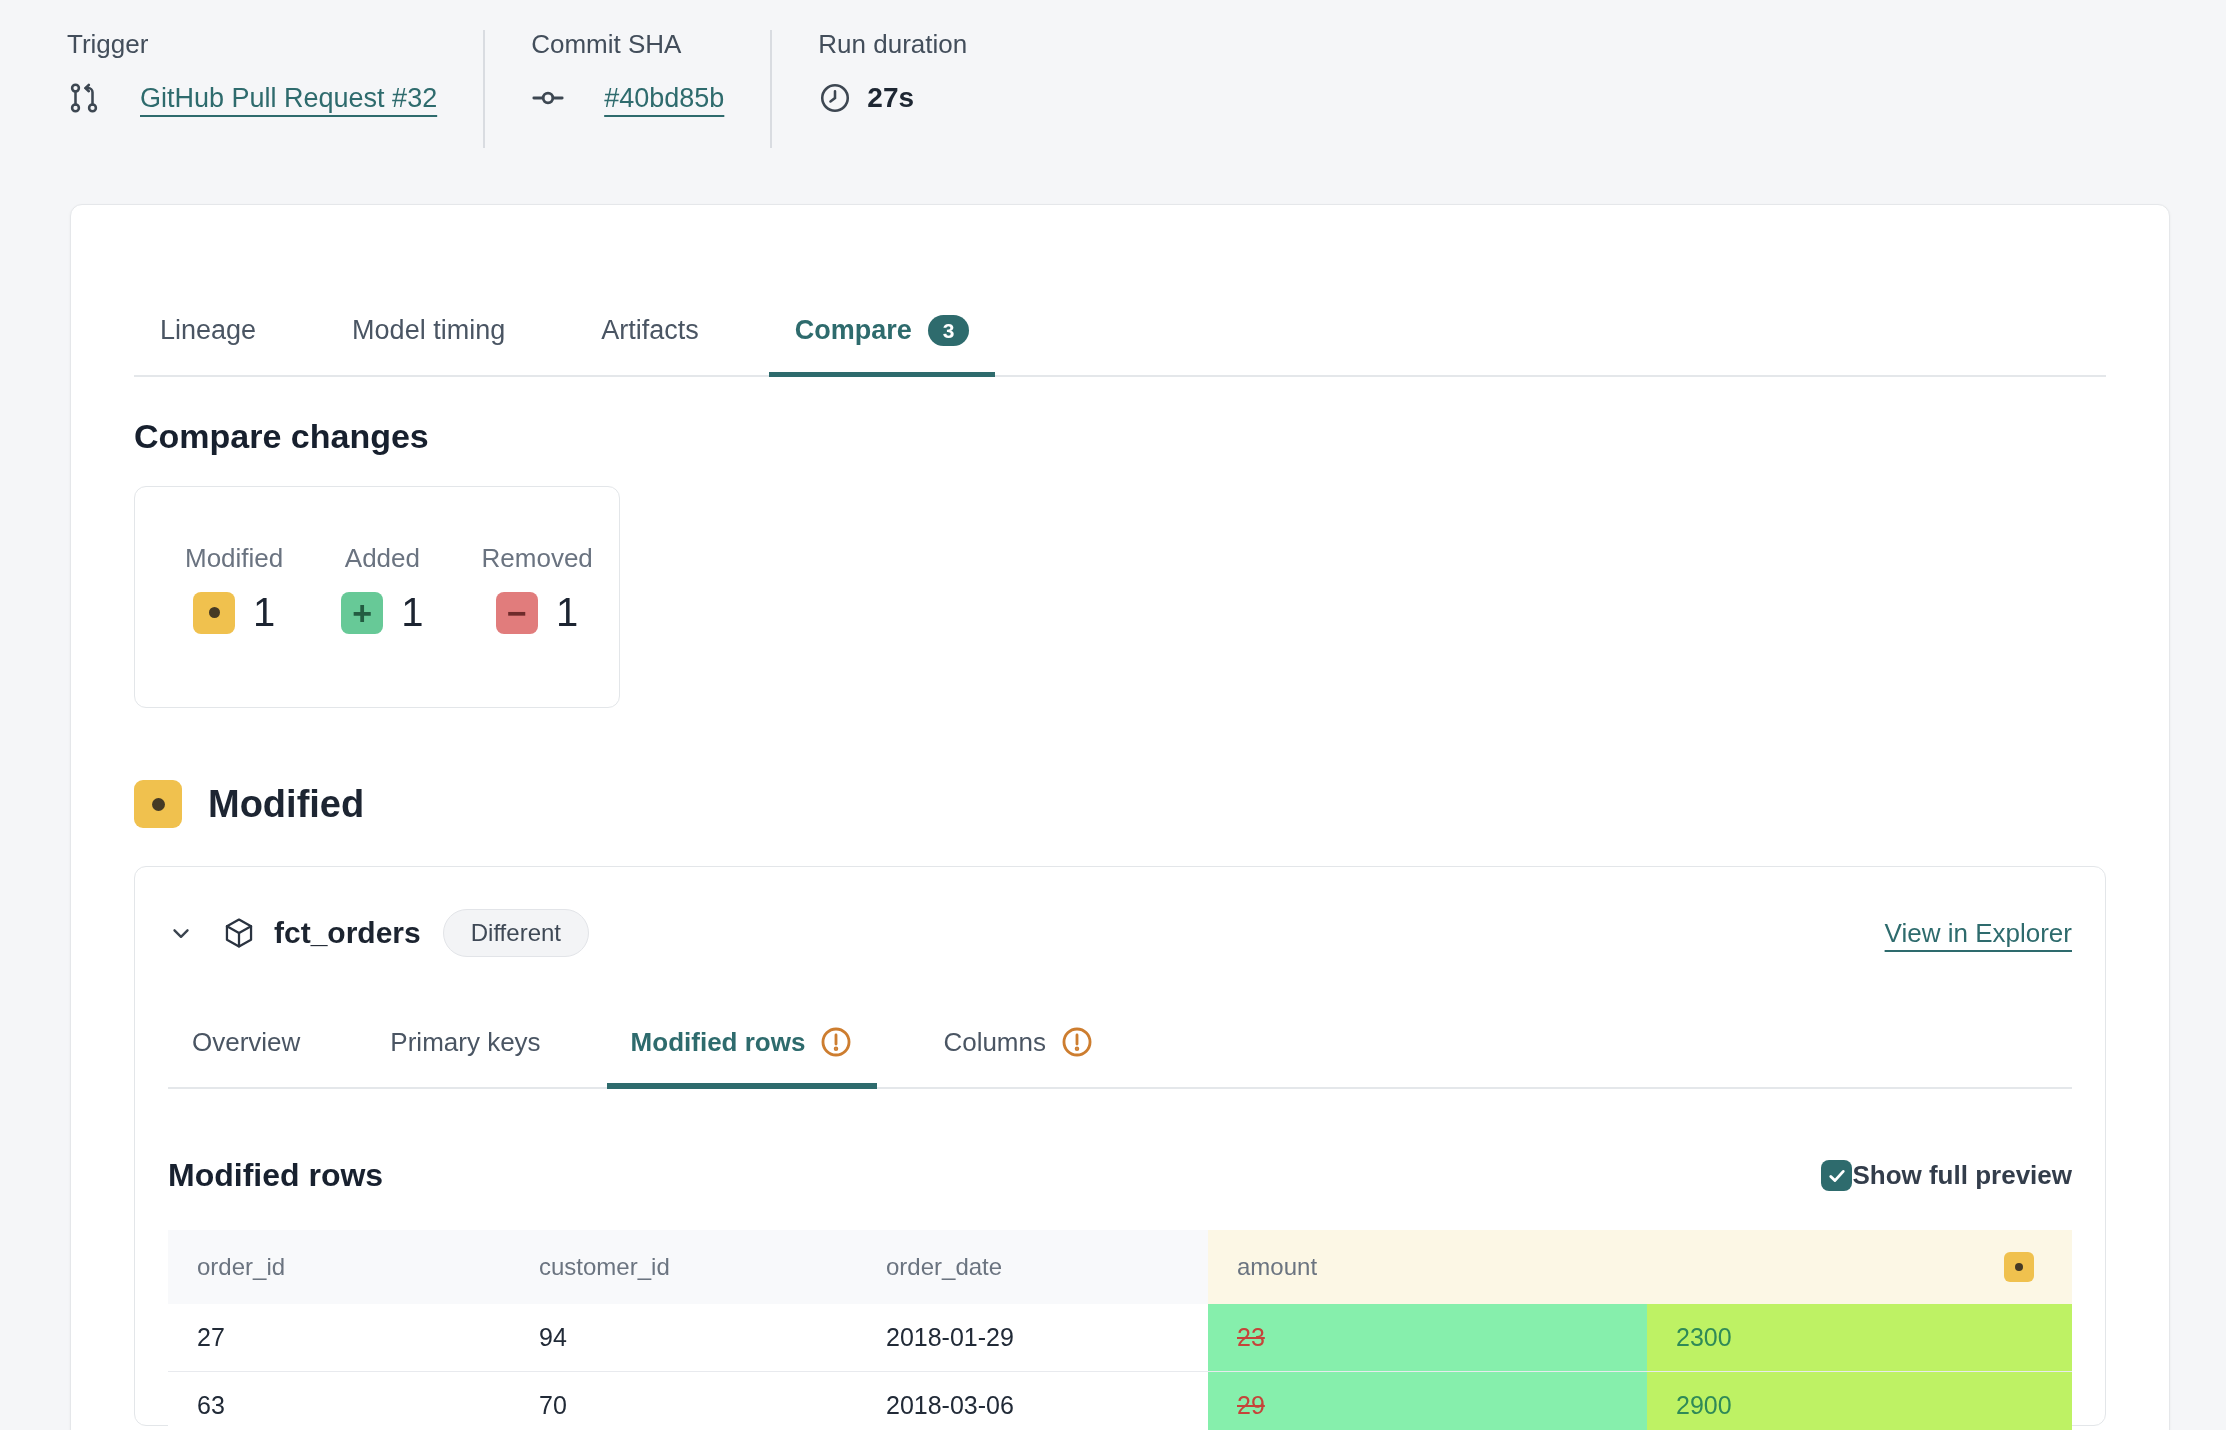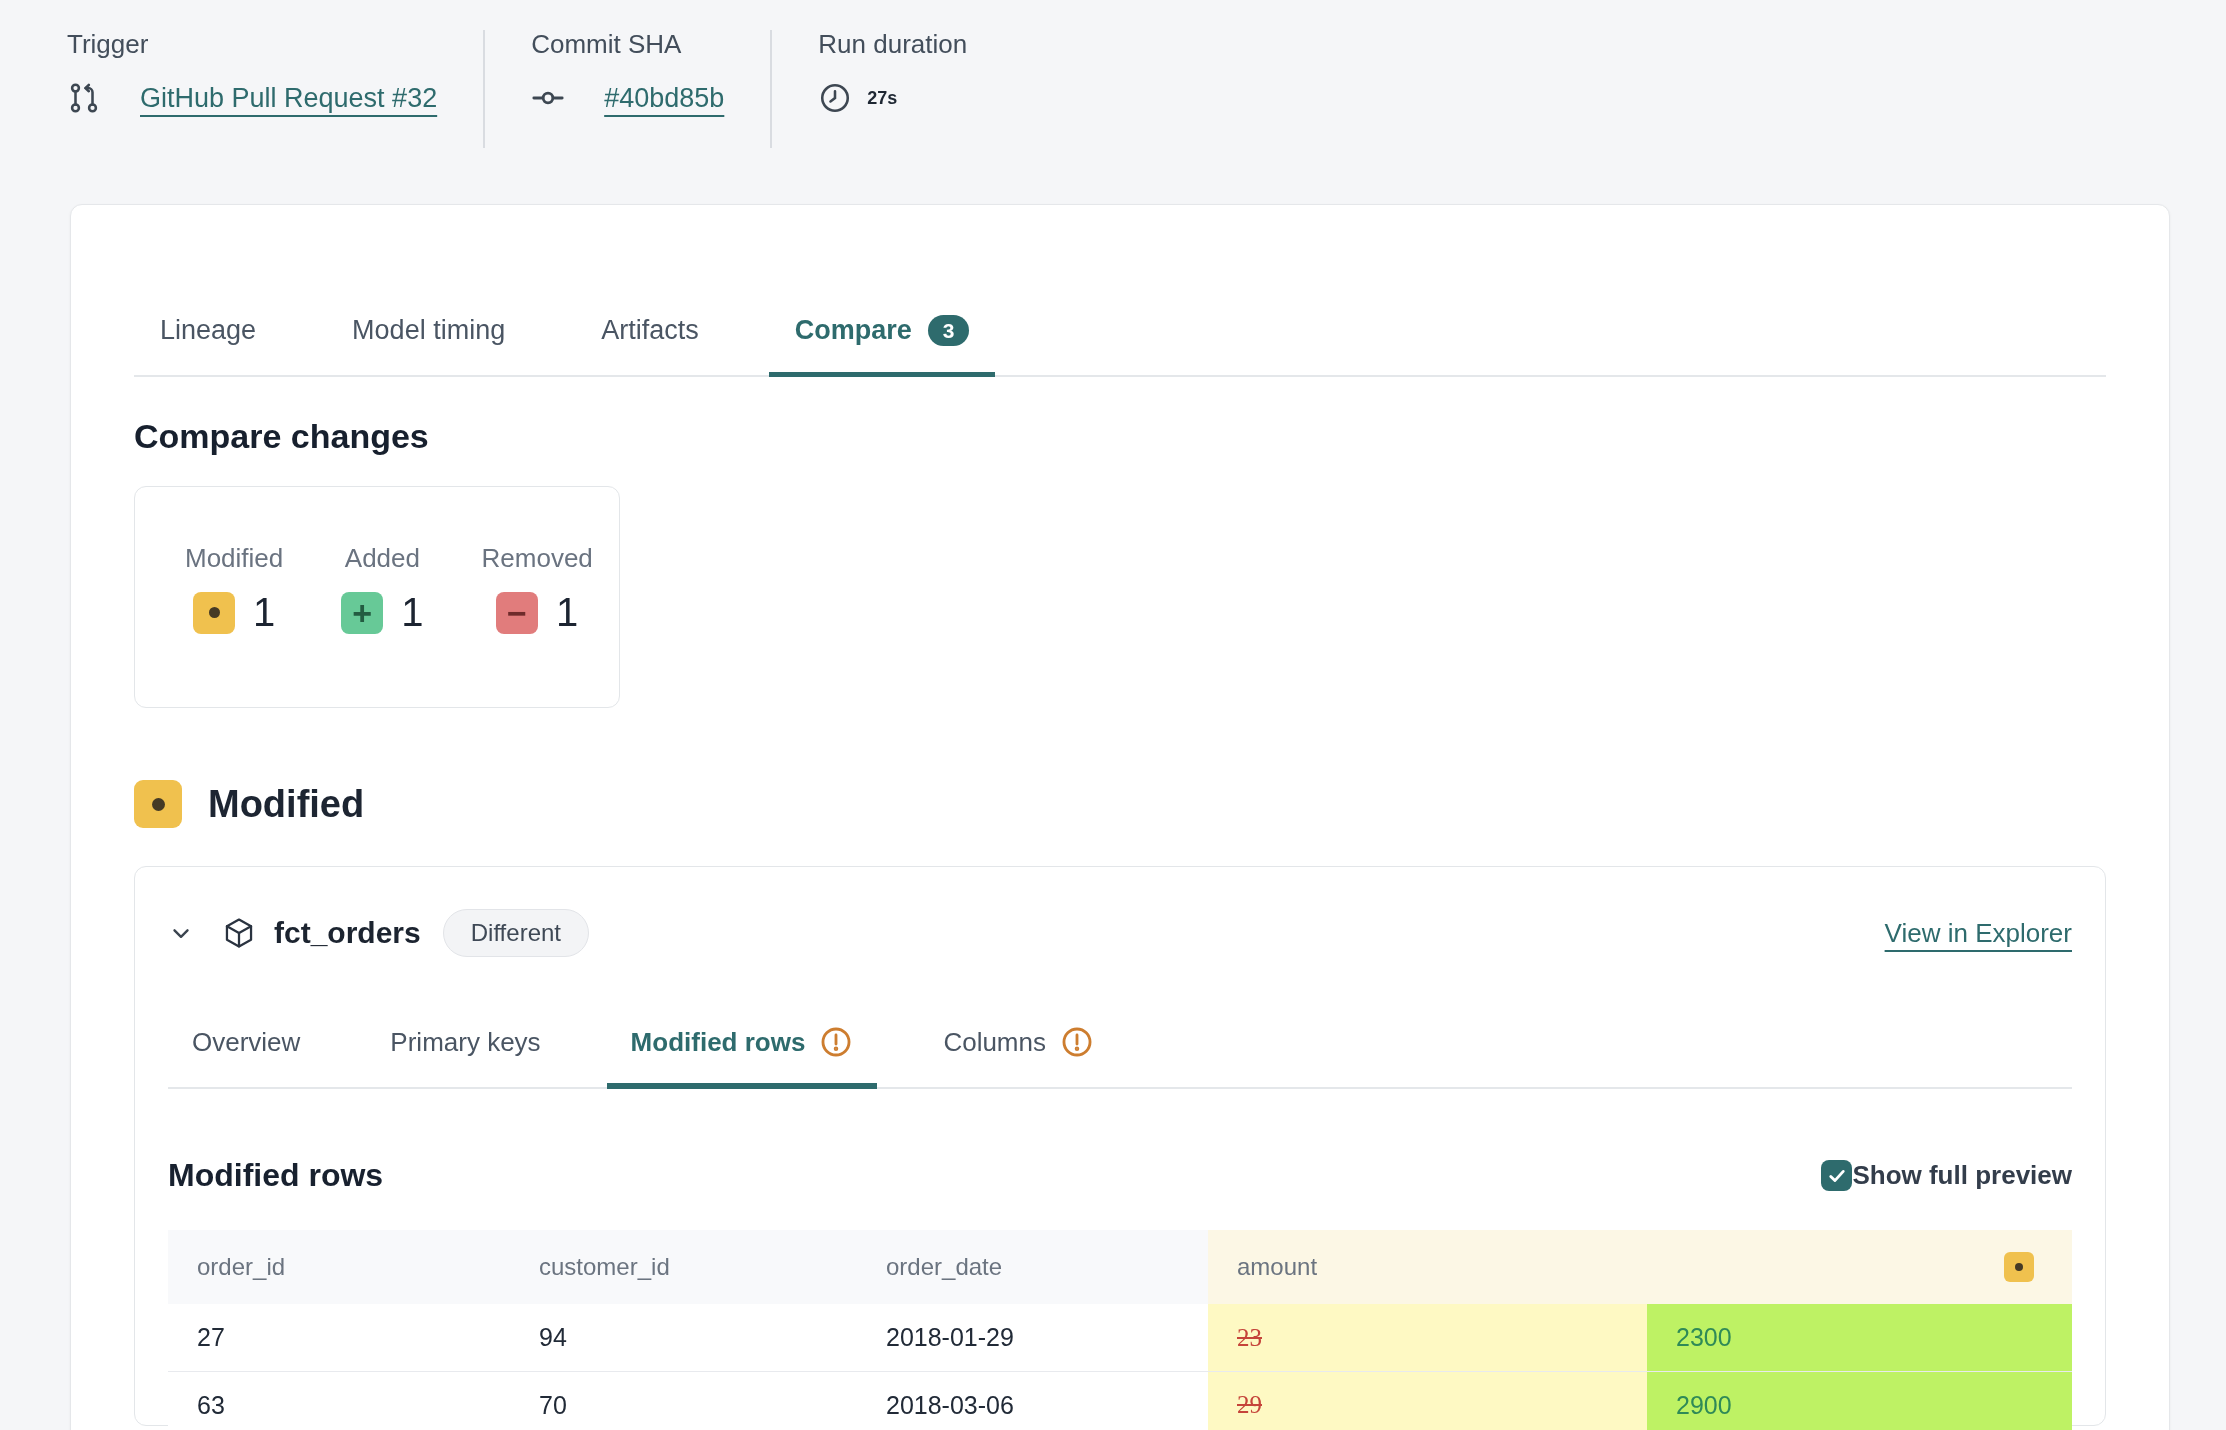--- a/index.html
+++ b/index.html
@@ -9,21 +9,21 @@
     background:#f5f6f8;
     font-family:"Liberation Sans", sans-serif;
     color:#1f2733;
   }
   
   .top-header { display:flex; align-items:flex-start; padding:28px 0 0 67px; }
   .hdr-col { display:flex; flex-direction:column; gap:16px; }
   .hdr-label { font-size:26px; color:#434e5b; line-height:32px; }
   .hdr-row { display:flex; align-items:center; gap:15px; height:44px; }
   .hdr-link { color:#2e6b6d; font-size:27px; font-weight:500; text-decoration:underline; text-underline-offset:8px; text-decoration-thickness:2px; cursor:pointer; }
-  .hdr-value { font-size:18px; font-weight:600; color:#1e2733; }
+  .hdr-value { font-size:28px; font-weight:600; color:#1e2733; }
   .hdr-divider { width:2px; background:#d9dce1; height:118px; margin:2px 46px 0 46px; }
   .ic { flex:0 0 auto; }
   
   .card {
     margin:56px 0 0 70px; width:2100px; height:1280px;
     background:#fff; border:1px solid #e5e7ea; border-radius:12px;
     box-shadow:0 1px 3px rgba(20,30,40,.05);
     padding:0 63px;
   }
   .tabs { display:flex; margin-top:96px; border-bottom:2px solid #e4e7ea; }
@@ -86,21 +86,21 @@
   .dtable { margin-top:36px; width:100%; }
   .thead-row { display:grid; grid-template-columns:342px 347px 351px 1fr; height:74px; }
   .th { display:flex; align-items:center; padding-left:29px; font-size:24px; color:#6b7480; background:#f8f9fb; }
   .th.amount { background:#fcf7e5; position:relative; }
   .mini-mod { position:absolute; right:38px; top:50%; transform:translateY(-50%);
     width:30px; height:30px; border-radius:6px; background:#f0c14e; display:flex; align-items:center; justify-content:center; }
   .mini-mod .dot { width:8px; height:8px; border-radius:50%; background:#453a25; }
   .trow { display:grid; grid-template-columns:342px 347px 351px 439px 1fr; height:67px; }
   .trow + .trow { border-top:1px solid #e8eaee; }
   .td { display:flex; align-items:center; padding-left:29px; font-size:25px; color:#212a37; background:#fff; }
-  .td.old { background:#fef9c3; color:#c5443a;font-family:Liberation Serif, serif; }
+  .td.old { background:#86efac; color:#c5443a; }
   .td.old span { text-decoration:line-through; }
   .td.new { background:#bef264; color:#2f8a57; }
   a { color:#2e6b6d; text-decoration:underline; text-underline-offset:8px; text-decoration-thickness:2px; cursor:pointer;margin-left:24px; }
 </style>
 </head>
 <body>
 
 <div class="top-header">
   <div class="hdr-col">
     <div class="hdr-label">Trigger</div>

